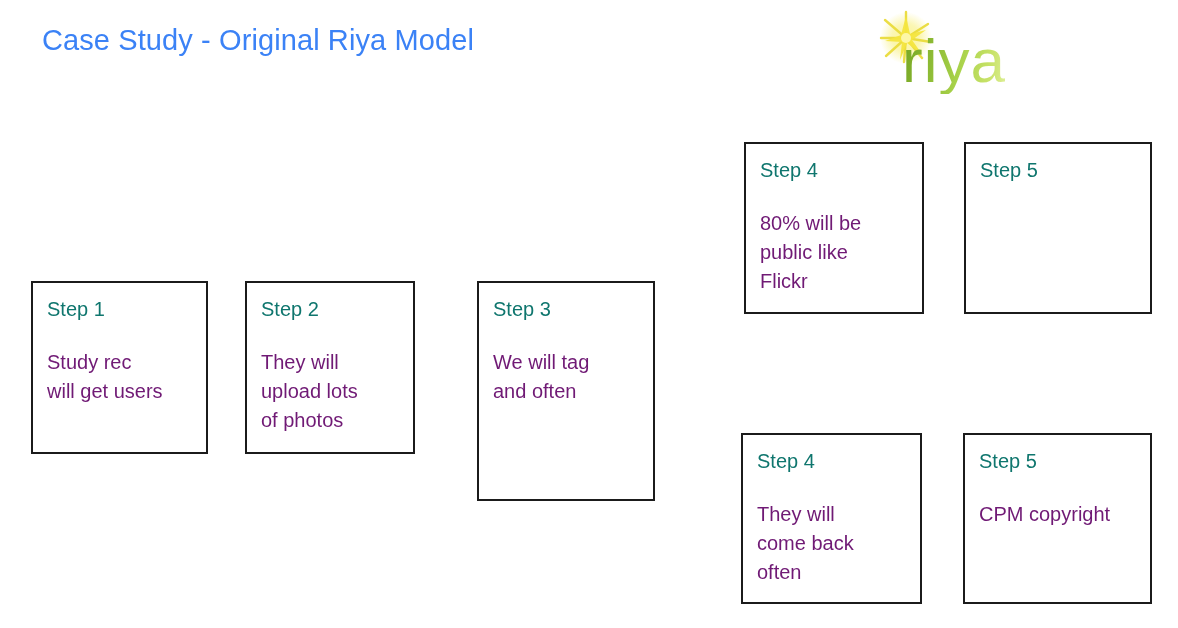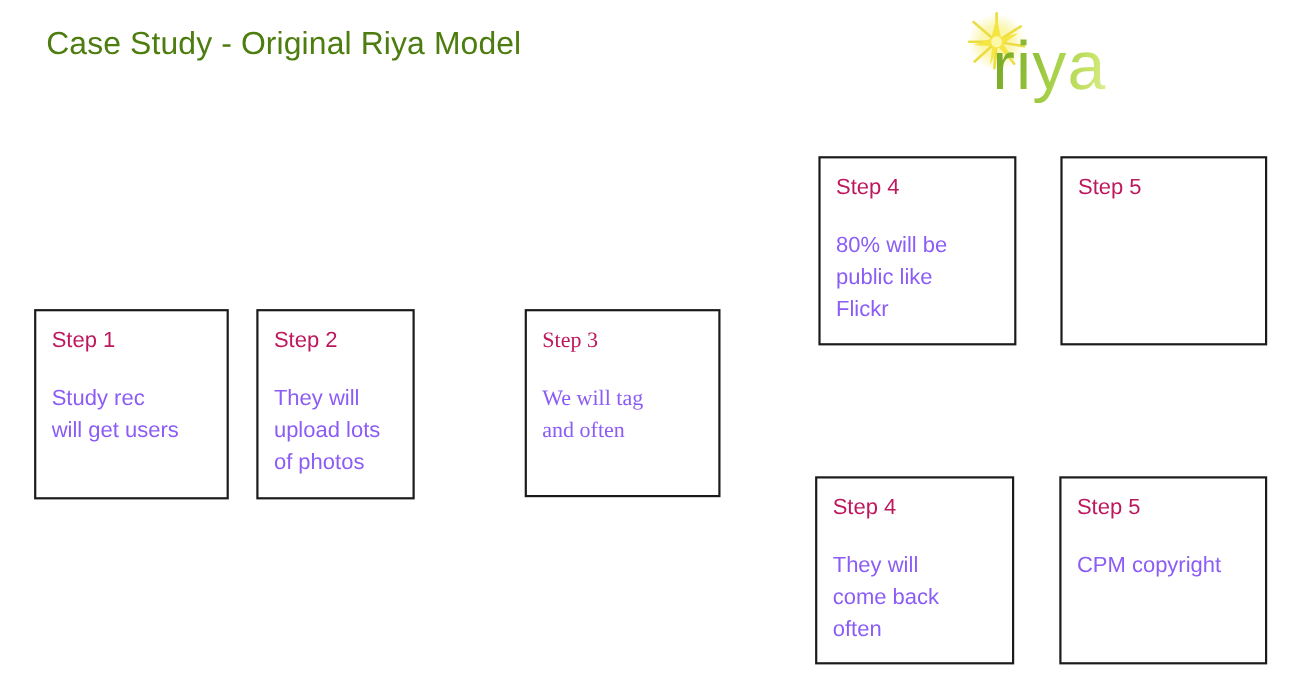--- a/index.html
+++ b/index.html
@@ -20,21 +20,21 @@
   }
 
   
   #slide-title {
     position: absolute;
     left: 42px;
     top: 22px;
     font-size: 29px;
     line-height: 36px;
     font-weight: 400;
-    color: #4d7c0f;
+    color: #3b82f6;
     white-space: nowrap;
     letter-spacing: 0.1px;
     text-align: center;
   }
 
   
   #logo {
     position: absolute;
     left: 856px;
     top: 8px;
@@ -85,35 +85,35 @@
   .step-box {
     position: absolute;
     box-sizing: border-box;
     border: 2px solid #1b1b1b;
     background: #ffffff;
     padding: 13px 14px 0 14px;
   }
   .step-heading {
     font-size: 20px;
     line-height: 26px;
-    color: #be185d;
+    color: #0f766e;
     white-space: nowrap;
   }
   .step-body {
     margin-top: 26px;
     font-size: 20px;
     line-height: 29px;
-    color: #8b5cf6;
+    color: #701a75;
     white-space: pre-line;
   }
 
   
   #box-step-1 { left: 31px;  top: 281px; width: 177px; height: 173px; }
-  #box-step-2 { left: 233px; top: 281px; width: 144px; height: 173px; }
-  #box-step-3 { left: 477px; top: 281px; width: 178px; height: 171px; font-family: Liberation Serif, serif; }
+  #box-step-2 { left: 245px; top: 281px; width: 170px; height: 173px; }
+  #box-step-3 { left: 477px; top: 281px; width: 178px; height: 220px; }
 
   
   #box-step-4-public { left: 744px; top: 142px; width: 180px; height: 172px; }
   #box-step-5-ugc    { left: 964px; top: 142px; width: 188px; height: 172px; }
 
   
   #box-step-4-return { left: 741px; top: 433px; width: 181px; height: 171px; }
   #box-step-5-cpm    { left: 963px; top: 433px; width: 189px; height: 171px; }
 </style>
 </head>

